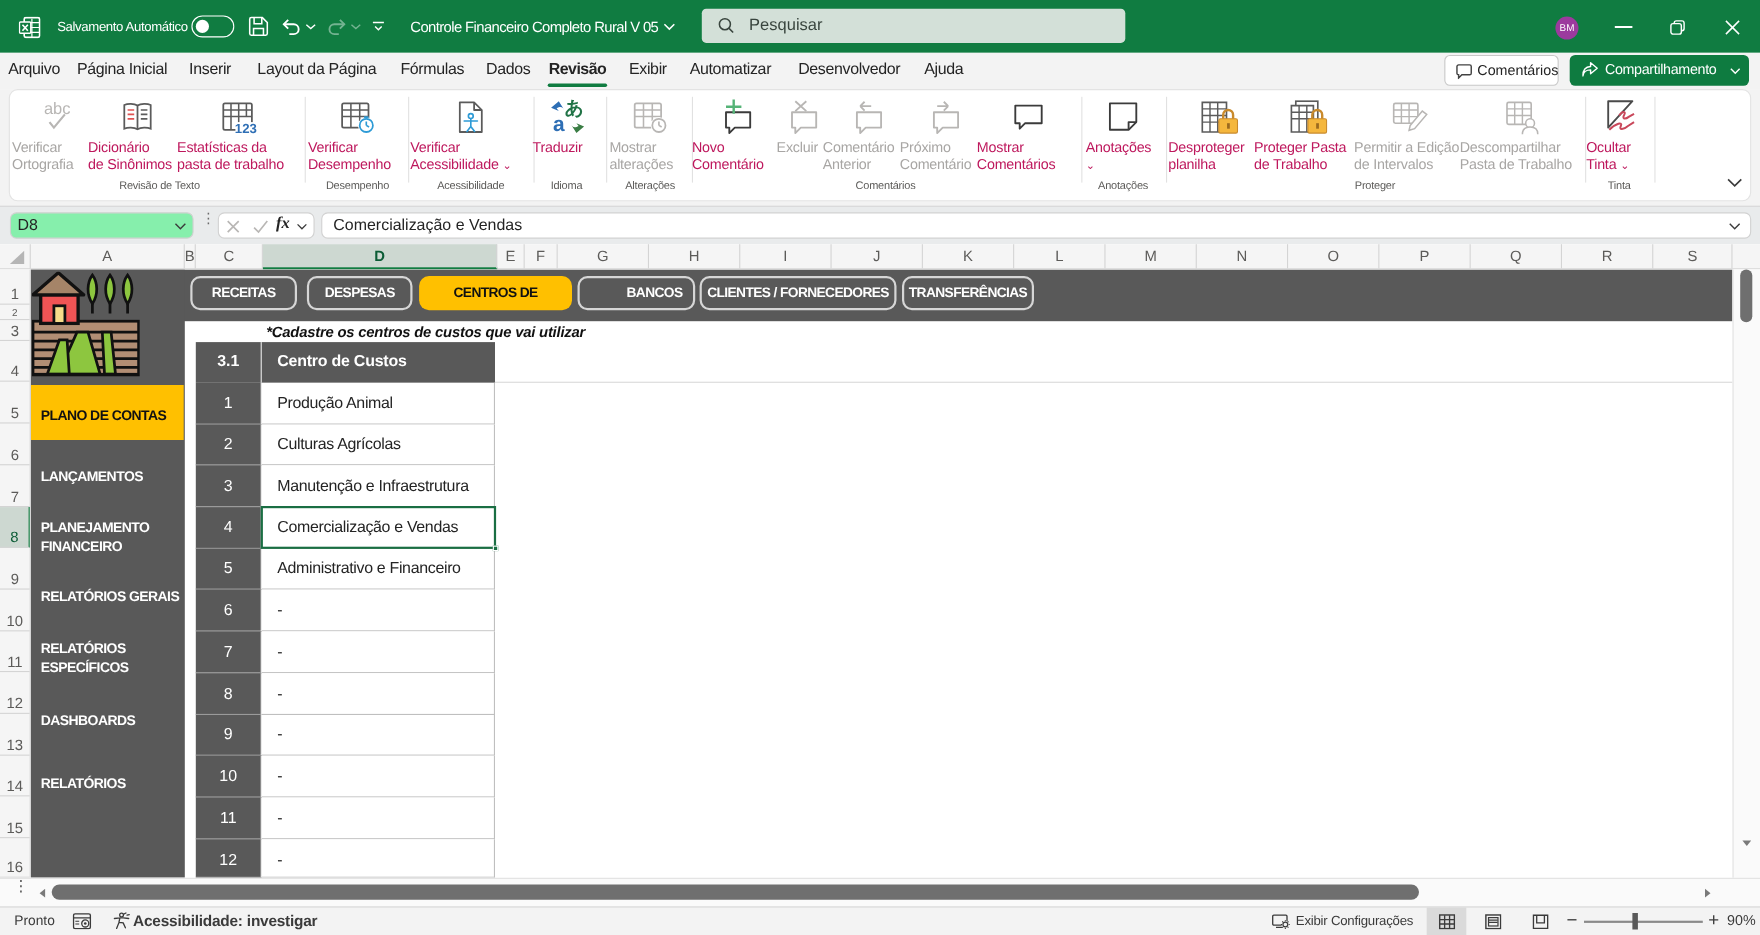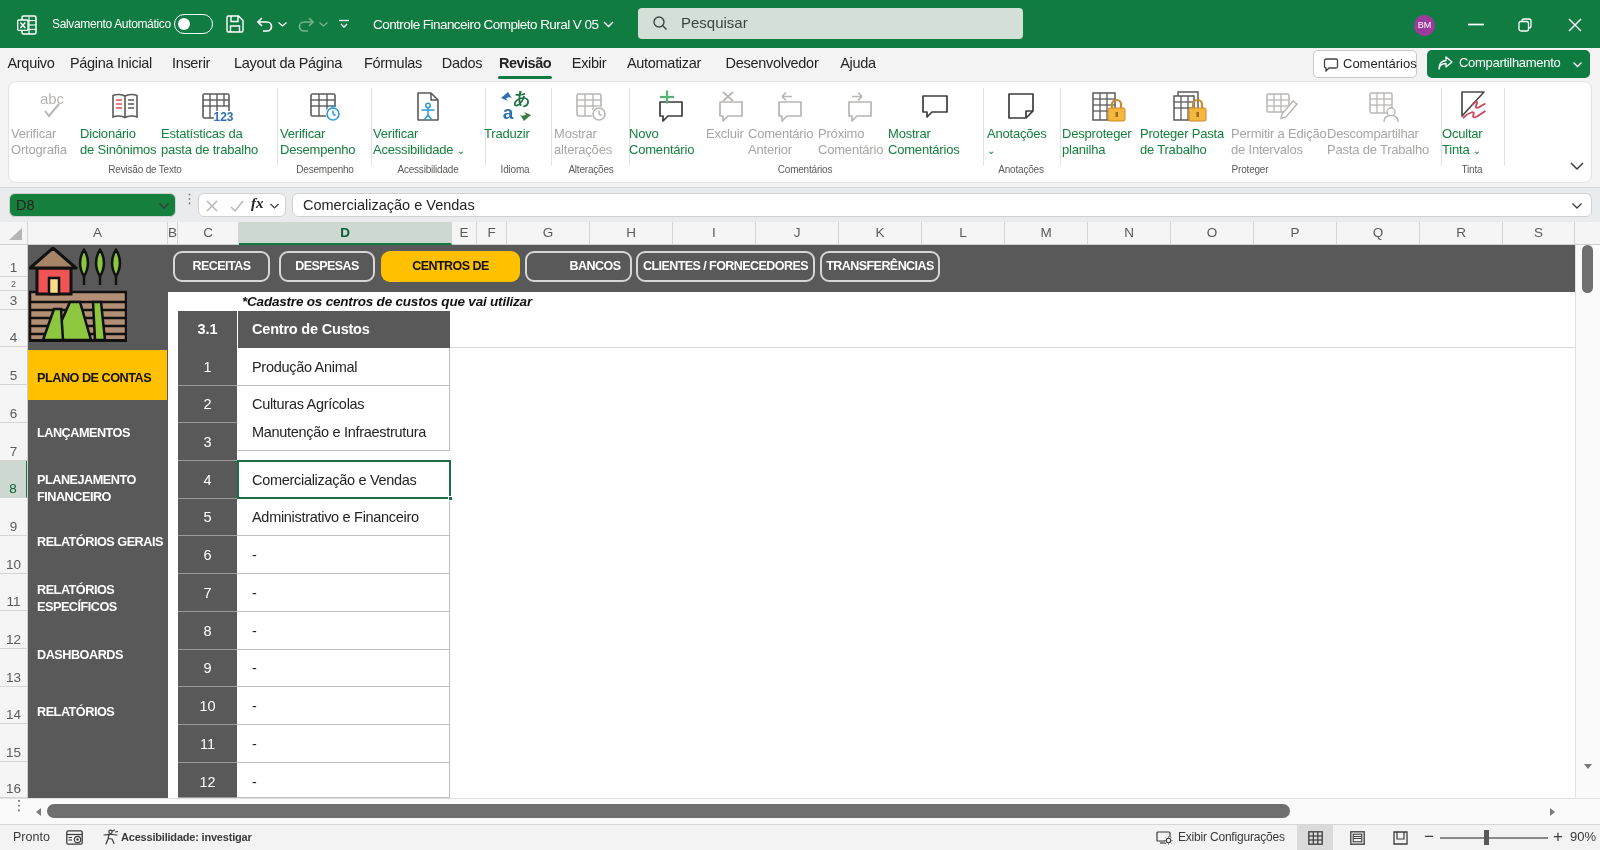--- a/index.html
+++ b/index.html
@@ -9,21 +9,21 @@
   
   #titlebar { position:absolute; left:0; top:0; width:1600px; height:48px; background:#107c41; color:#fff; }
   
   #menubar { position:absolute; left:0; top:48px; width:1600px; height:33px; background:#f3f3f3; }
   .menuitem { position:absolute; top:0; height:33px; line-height:31px; font-size:14.5px; color:#242424; letter-spacing:-0.3px; transform:translateX(-50%); white-space:nowrap; }
   
   #ribbonbg { position:absolute; left:0; top:81px; width:1600px; height:106px; background:#f3f3f3; }
   #ribbonpanel { position:absolute; left:8px; top:0px; width:1584px; height:102px; background:#ffffff; border:1px solid #e3e3e3; border-radius:8px; }
   .rbtn { position:absolute; top:4px; height:92px; text-align:left; }
   .rbtn .ric { height:38px; margin-top:3px; display:flex; align-items:center; justify-content:center; }
-  .rbtn .rtx { font-size:13px; line-height:15.5px; color:#15803d; letter-spacing:-0.2px;}
+  .rbtn .rtx { font-size:13px; line-height:15.5px; color:#be185d; letter-spacing:-0.2px;}
   .rbtn.dis .rtx { color:#a8a6a4; }
   .rgl { position:absolute; top:83px; font-size:10px; color:#5c5b59; text-align:center; letter-spacing:-0.2px;}
   .rsep { position:absolute; top:7px; height:78px; width:1px; background:#e1e1e1; }
   
   #fbar { position:absolute; left:0; top:187px; width:1600px; height:35px; background:#e9ebec; border-top:1px solid #d6d6d6;}
   
   #colhead { position:absolute; left:0; top:222px; width:1600px; height:23px; background:#f5f5f5; border-bottom:1px solid #cfcfcf;}
   .chl { position:absolute; top:0; height:22px; line-height:22px; text-align:center; font-size:13.5px; color:#5c5b59; border-right:1px solid #d4d4d4; }
   
   #sheet { position:absolute; left:0; top:245px; width:1600px; height:553px; background:#ffffff; overflow:hidden; }
@@ -391,21 +391,21 @@
       <div class="rtx">Ocultar<br>Tinta <span style="font-size:10px;">⌄</span></div>
     </div>
     <div class="rsep" style="left:1504px"></div>
     <div class="rgl" style="left:1412px;width:120px;">Tinta</div>
     <svg class="abs" style="left:1569px;top:80px" width="16" height="10" viewBox="0 0 16 10">
         <path d="M2 2 L8 8 L14 2" fill="none" stroke="#3b3b3b" stroke-width="1.5"></path>
       </svg>
   </div>
 
   <div id="fbar">
-    <div class="abs" style="left:9px;top:5px;width:167px;height:24px;background:#15803d;border:1px solid #d1d1d1;border-radius:6px;">
+    <div class="abs" style="left:9px;top:5px;width:167px;height:24px;background:#86efac;border:1px solid #d1d1d1;border-radius:6px;">
       <div class="abs" style="left:6px;top:0;height:22px;line-height:22px;font-size:14.5px;color:#242424;">D8</div>
       <svg class="abs" style="left:148px;top:8px" width="12" height="8" viewBox="0 0 12 8">
           <path d="M1.5 1.5 L6 6 L10.5 1.5" fill="none" stroke="#3b3b3b" stroke-width="1.3"></path>
         </svg>
     </div>
     <div class="abs" style="left:183px;top:8px;width:4px;height:18px;color:#6a6a6a;font-size:13px;line-height:6px;">⋮</div>
     <div class="abs" style="left:198px;top:5px;width:88px;height:24px;background:#fff;border:1px solid #d1d1d1;border-radius:6px;">
       <svg class="abs" style="left:6px;top:5px" width="14" height="14" viewBox="0 0 14 14">
           <path d="M2 2 L12 12 M12 2 L2 12" stroke="#b9b7b5" stroke-width="1.5"></path>
         </svg>
@@ -508,21 +508,21 @@
     <div class="abs" style="left:450px;top:102px;width:1125px;height:1px;background:#d9d9d9;"></div>
 
     <div class="abs dk" style="left:178px;top:66px;width:60px;height:37px;border-right:1px solid #fff;color:#fff;font-weight:bold;font-size:14.5px;text-align:center;line-height:37px;">3.1</div>
     <div class="abs dk" style="left:238px;top:66px;width:212px;height:37px;color:#fff;font-weight:bold;font-size:14.5px;letter-spacing:-0.2px;line-height:37px;padding-left:14px;">Centro de Custos</div>
 
     <div class="tnum" style="top:103px;height:38px;line-height:38px;">1</div>
       <div class="tcell" style="top:103px;height:38px;line-height:38px;">Produção Animal</div>
     <div class="tnum" style="top:141px;height:37px;line-height:37px;">2</div>
       <div class="tcell" style="top:141px;height:37px;line-height:37px;">Culturas Agrícolas</div>
     <div class="tnum" style="top:178px;height:38px;line-height:38px;">3</div>
-      <div class="tcell" style="top:168px;height:38px;line-height:38px;">Manutenção e Infraestrutura</div>
+      <div class="tcell" style="top:178px;height:38px;line-height:38px;">Manutenção e Infraestrutura</div>
     <div class="tnum" style="top:216px;height:38px;line-height:38px;">4</div>
       <div class="tcell" style="top:216px;height:38px;line-height:38px;">Comercialização e Vendas</div>
     <div class="tnum" style="top:254px;height:37px;line-height:37px;">5</div>
       <div class="tcell" style="top:254px;height:37px;line-height:37px;">Administrativo e Financeiro</div>
     <div class="tnum" style="top:291px;height:38px;line-height:38px;">6</div>
       <div class="tcell" style="top:291px;height:38px;line-height:38px;">-</div>
     <div class="tnum" style="top:329px;height:38px;line-height:38px;">7</div>
       <div class="tcell" style="top:329px;height:38px;line-height:38px;">-</div>
     <div class="tnum" style="top:367px;height:38px;line-height:38px;">8</div>
       <div class="tcell" style="top:367px;height:38px;line-height:38px;">-</div>
@@ -581,21 +581,21 @@
       <line x1="0.8" y1="4.5" x2="16.2" y2="4.5" stroke="#3b3b3b" stroke-width="1.2"></line>
       <circle cx="11.5" cy="9.5" r="3.2" fill="none" stroke="#3b3b3b" stroke-width="1.2"></circle>
       <circle cx="11.5" cy="9.5" r="1.2" fill="#3b3b3b"></circle>
       <line x1="2.5" y1="7.5" x2="6" y2="7.5" stroke="#3b3b3b" stroke-width="1.1"></line>
       <line x1="2.5" y1="10" x2="6" y2="10" stroke="#3b3b3b" stroke-width="1.1"></line>
     </svg>
     <svg class="abs" style="left:102px;top:4px" width="17" height="17" viewBox="0 0 17 17">
       <circle cx="8.5" cy="2.8" r="1.7" fill="none" stroke="#3b3b3b" stroke-width="1.2"></circle>
       <path d="M2 6 L7 5.5 L6 10 L4 15 M7 5.5 L10 5.5 M6.5 9.5 L10 10 L12 14.5 M10 5.5 L15 6 M10.5 2 L12.5 1 M13.5 3 L15.5 2.5" fill="none" stroke="#3b3b3b" stroke-width="1.2" stroke-linecap="round"></path>
     </svg>
-    <div class="abs" style="left:121px;top:0;height:25px;line-height:24px;font-weight:bold;font-size:11px;letter-spacing:-0.2px;">Acessibilidade: investigar</div>
+    <div class="abs" style="left:121px;top:0;height:25px;line-height:24px;font-weight:bold;font-size:14px;letter-spacing:-0.2px;">Acessibilidade: investigar</div>
     <svg class="abs" style="left:1156px;top:6px" width="18" height="14" viewBox="0 0 18 14">
       <rect x="1" y="1" width="13" height="9" rx="1" fill="none" stroke="#3b3b3b" stroke-width="1.2"></rect>
       <path d="M4 12 H10" stroke="#3b3b3b" stroke-width="1.2"></path>
       <circle cx="12.5" cy="9.5" r="3.5" fill="#f3f3f3"></circle>
       <circle cx="12.5" cy="9.5" r="2.2" fill="none" stroke="#3b3b3b" stroke-width="1.1"></circle>
       <path d="M12.5 6.5 V5.5 M12.5 12.5 V13.5 M9.5 9.5 H8.5 M15.5 9.5 H16.5 M10.4 7.4 L9.7 6.7 M14.6 11.6 L15.3 12.3 M10.4 11.6 L9.7 12.3 M14.6 7.4 L15.3 6.7" stroke="#3b3b3b" stroke-width="1"></path>
     </svg>
     <div class="abs" style="left:1178px;top:0;height:25px;line-height:24px;font-size:12px;letter-spacing:-0.2px;">Exibir Configurações</div>
     <div class="abs" style="left:1297px;top:0px;width:36px;height:25px;background:#dadada;"></div>
     <svg class="abs" style="left:1308px;top:6px" width="15" height="14" viewBox="0 0 15 14">

